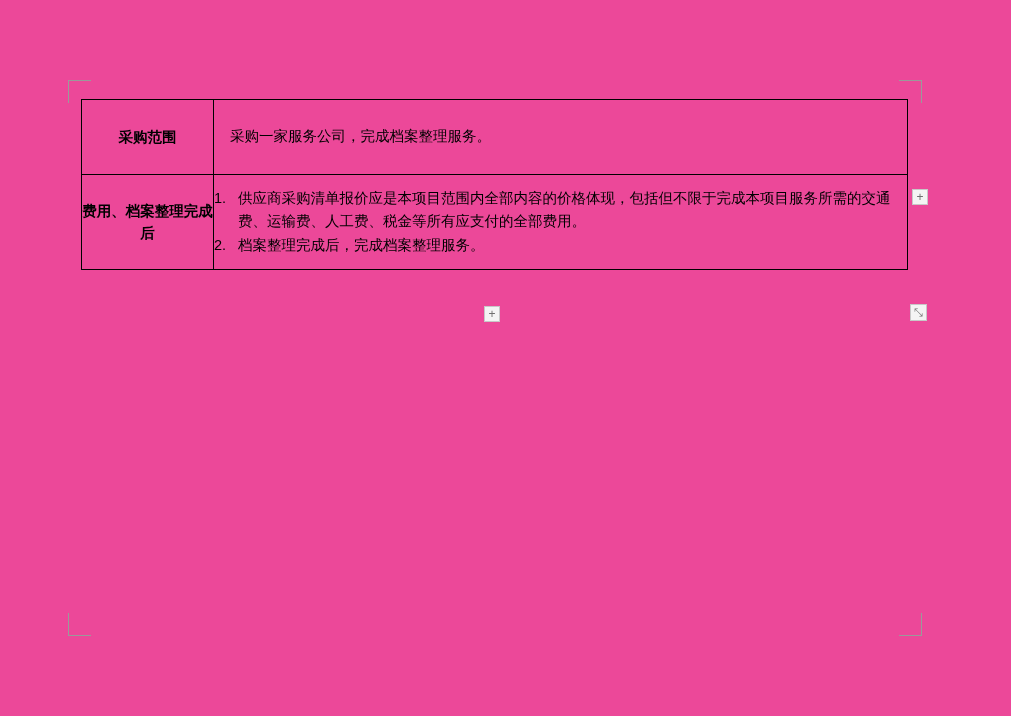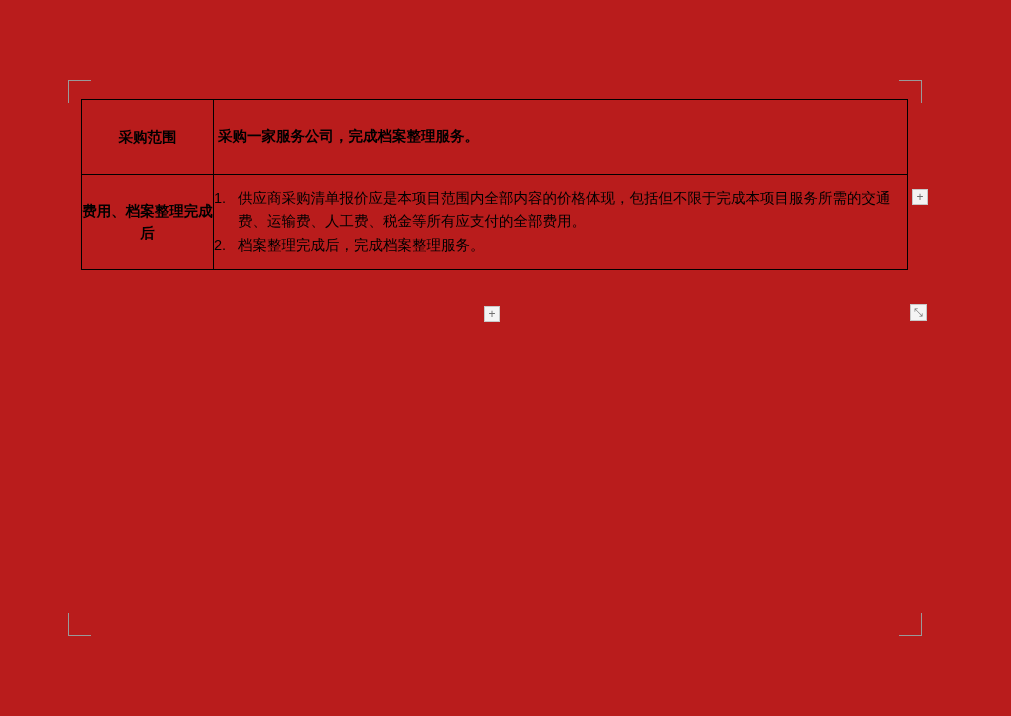--- a/index.html
+++ b/index.html
@@ -14,21 +14,21 @@
     font-family: "Liberation Sans", sans-serif;
   }
 
   
   #page {
     position: absolute;
     left: 0;
     top: 0;
     width: 1011px;
     height: 716px;
-    background: #b91c1c;
+    background: #ec4899;
   }
 
   
   .crop {
     position: absolute;
     width: 22px;
     height: 22px;
     pointer-events: none;
   }
   .crop.tl { left: 68px;  top: 80px;  border-left: 1px solid #9a9a9a; border-top: 1px solid #9a9a9a; }
@@ -61,21 +61,21 @@
   }
   td.body-cell {
     font-size: 14.5px;
     line-height: 1.62;
     color: #000;
     padding: 9px 12px 9px 11px;
   }
   tr.row-scope td { height: 74px; }
   tr.row-fees  td { height: 94px; }
 
-  .plain-line { margin: 4px; font-weight: bold; }
+  .plain-line { margin: 16px; }
 
   ol.num-list {
     margin: 0;
     padding: 0;
     list-style: none;
   }
   ol.num-list li {
     position: relative;
     padding-left: 24px;
     margin: 0;

